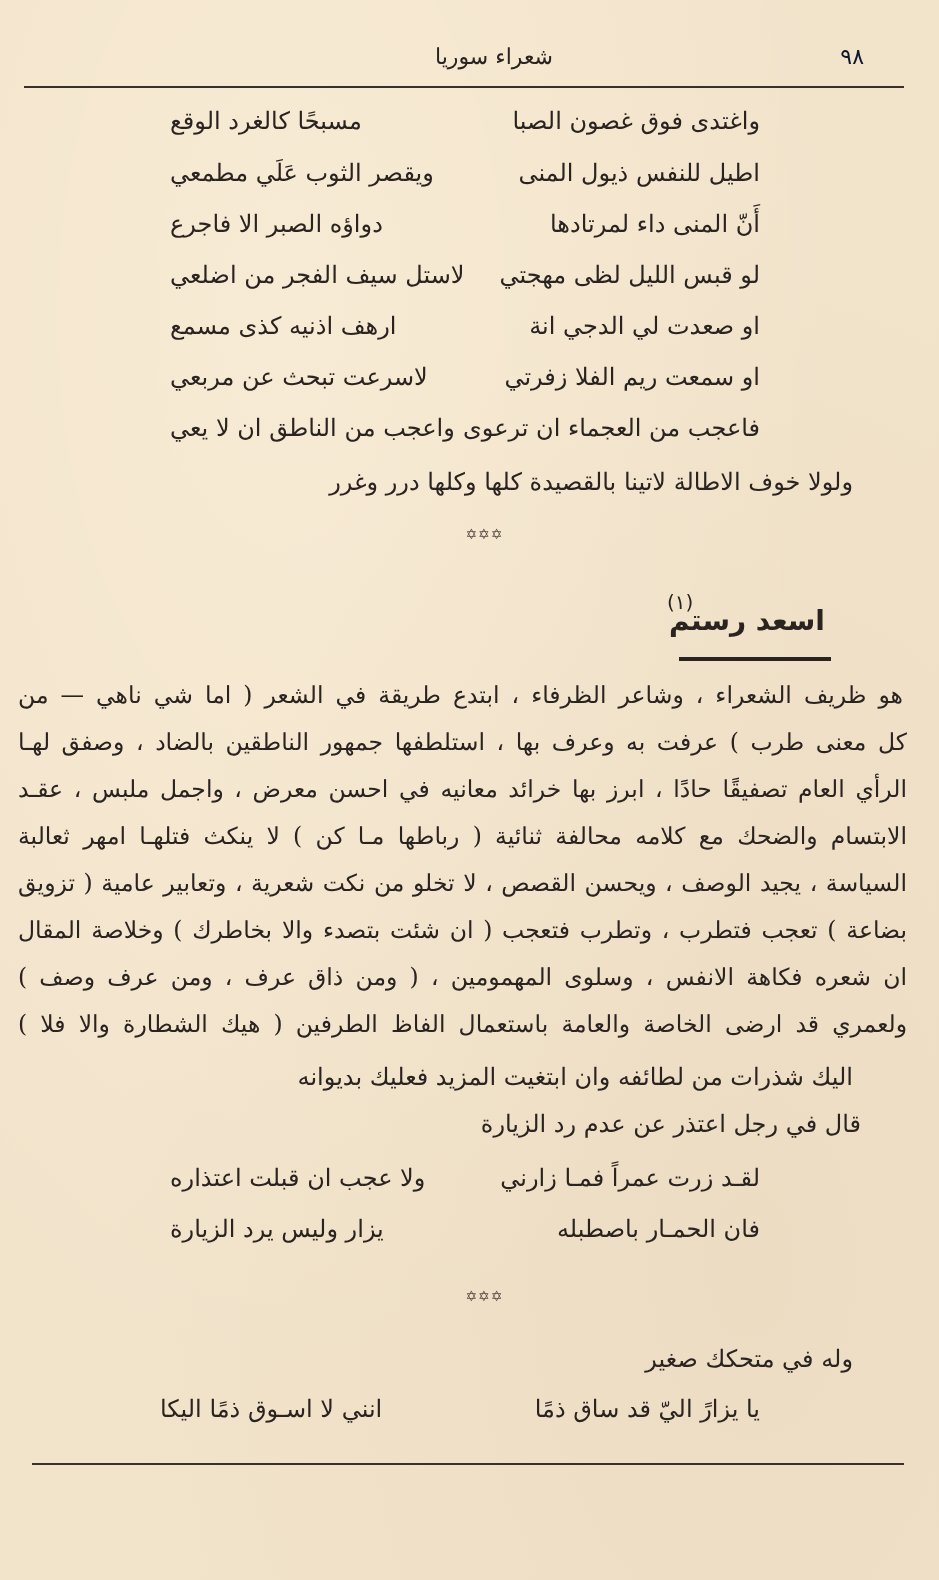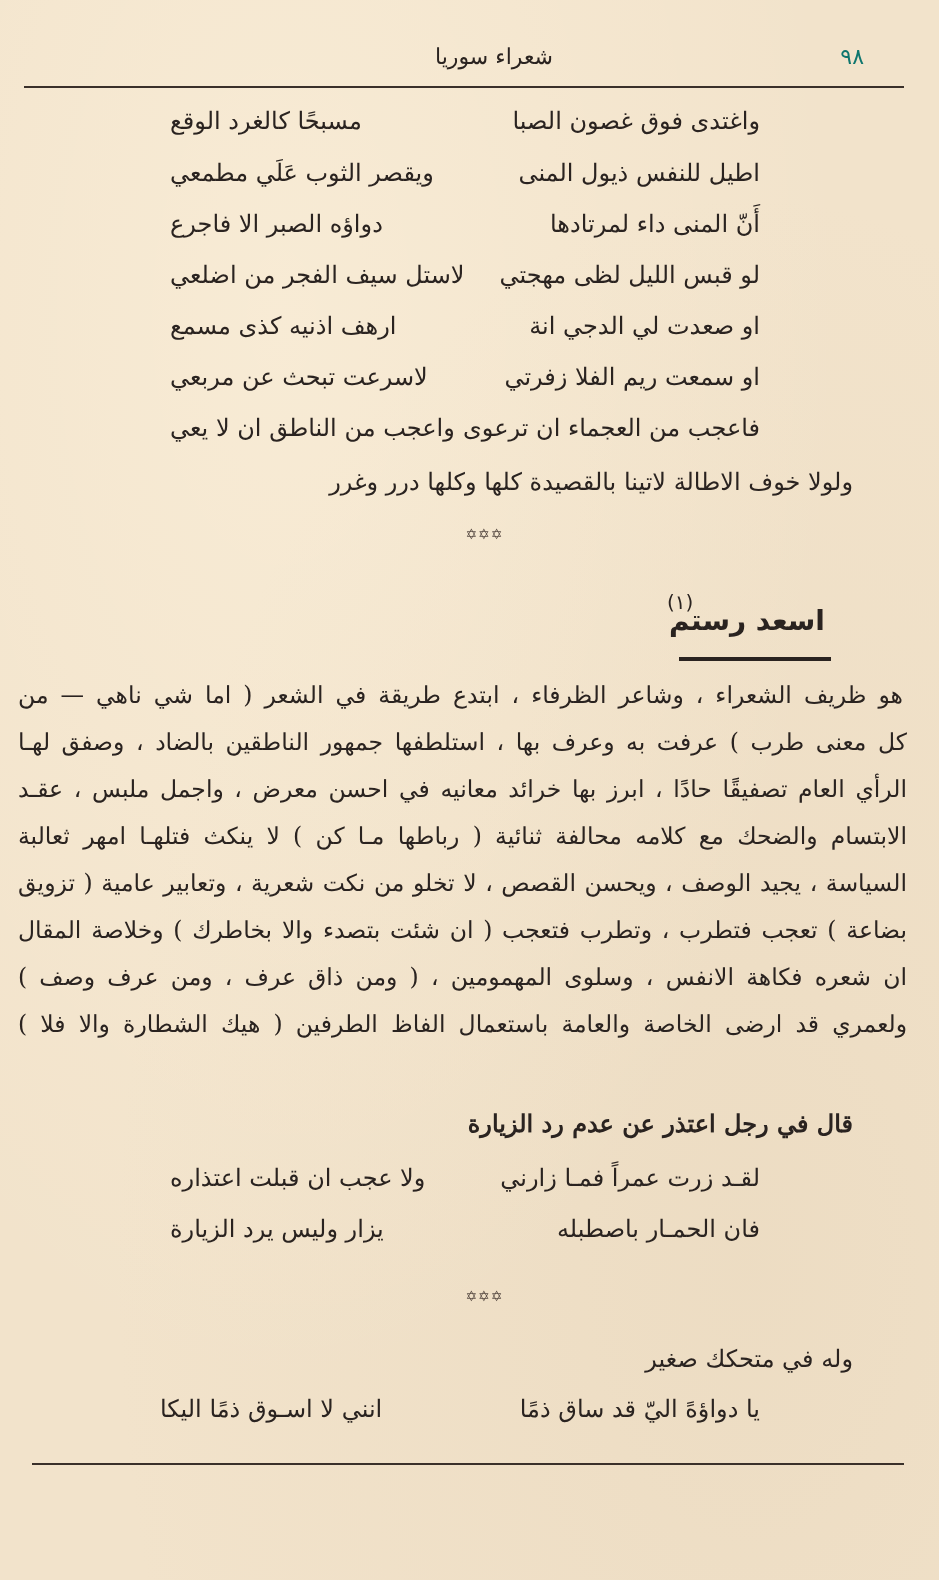--- a/index.html
+++ b/index.html
@@ -31,21 +31,21 @@
     left: 24px;
     width: 880px;
     height: 40px;
   }
   .page-number {
     position: absolute;
     right: 40px;
     top: 0;
     font-size: 22px;
     font-family: "DejaVu Sans", sans-serif;
-    color: #0f766e;
+    color: #0f172a;
   }
   .header-title {
     position: absolute;
     left: 0; right: 0;
     top: 0;
     text-align: center;
     font-size: 22px;
     padding-left: 60px;
   }
   .header-rule {
@@ -205,34 +205,35 @@
 
   <div class="full-line" style="top:719px;">كل معنى طرب ) عرفت به وعرف بها ، استلطفها جمهور الناطقين بالضاد ، وصفق لهـا</div>
   <div class="full-line" style="top:672px; right:36px;">هو ظريف الشعراء ، وشاعر الظرفاء ، ابتدع طريقة في الشعر ( اما شي ناهي — من</div>
   <div class="full-line" style="top:766px;">الرأي العام تصفيقًا حادًا ، ابرز بها خرائد معانيه في احسن معرض ، واجمل ملبس ، عقـد</div>
   <div class="full-line" style="top:813px;">الابتسام والضحك مع كلامه محالفة ثنائية ( رباطها مـا كن ) لا ينكث فتلهـا امهر ثعالبة</div>
   <div class="full-line" style="top:860px;">السياسة ، يجيد الوصف ، ويحسن القصص ، لا تخلو من نكت شعرية ، وتعابير عامية ( تزويق</div>
   <div class="full-line" style="top:907px;">بضاعة ) تعجب فتطرب ، وتطرب فتعجب ( ان شئت بتصدء والا بخاطرك ) وخلاصة المقال</div>
   <div class="full-line" style="top:954px;">ان شعره فكاهة الانفس ، وسلوى المهمومين ، ( ومن ذاق عرف ، ومن عرف وصف )</div>
   <div class="full-line" style="top:1001px;">ولعمري قد ارضى الخاصة والعامة باستعمال الفاظ الطرفين ( هيك الشطارة والا فلا )</div>
 
-  <div class="prose-line" style="top:1101px; right:86px;font-weight:bold;">قال في رجل اعتذر عن عدم رد الزيارة</div>
+  <div class="prose-line" style="top:1054px; right:86px;">اليك شذرات من لطائفه وان ابتغيت المزيد فعليك بديوانه</div>
+  <div class="prose-line" style="top:1101px; right:78px;">قال في رجل اعتذر عن عدم رد الزيارة</div>
 
   <div class="verse" style="top:1155px;">
     <span class="hemistich-1">لقـد زرت عمراً فمـا زارني</span>
     <span class="hemistich-2">ولا عجب ان قبلت اعتذاره</span>
   </div>
   <div class="verse" style="top:1206px;">
     <span class="hemistich-1">فان الحمـار باصطبله</span>
     <span class="hemistich-2">يزار وليس يرد الزيارة</span>
   </div>
 
   <div class="stars" style="top:1288px;">✡✡✡</div>
 
   <div class="prose-line" style="top:1336px; right:86px;">وله في متحكك صغير</div>
   <div class="verse" style="top:1386px; left:160px; width:600px;">
-    <span class="hemistich-1">يا دواؤهً اليّ قد ساق ذمًا</span>
+    <span class="hemistich-1">يا يزارً اليّ قد ساق ذمًا</span>
     <span class="hemistich-2">انني لا اسـوق ذمًا اليكا</span>
   </div>
 
   <div class="footnote-rule"></div>
 
 </div>
 
 </body></html>

